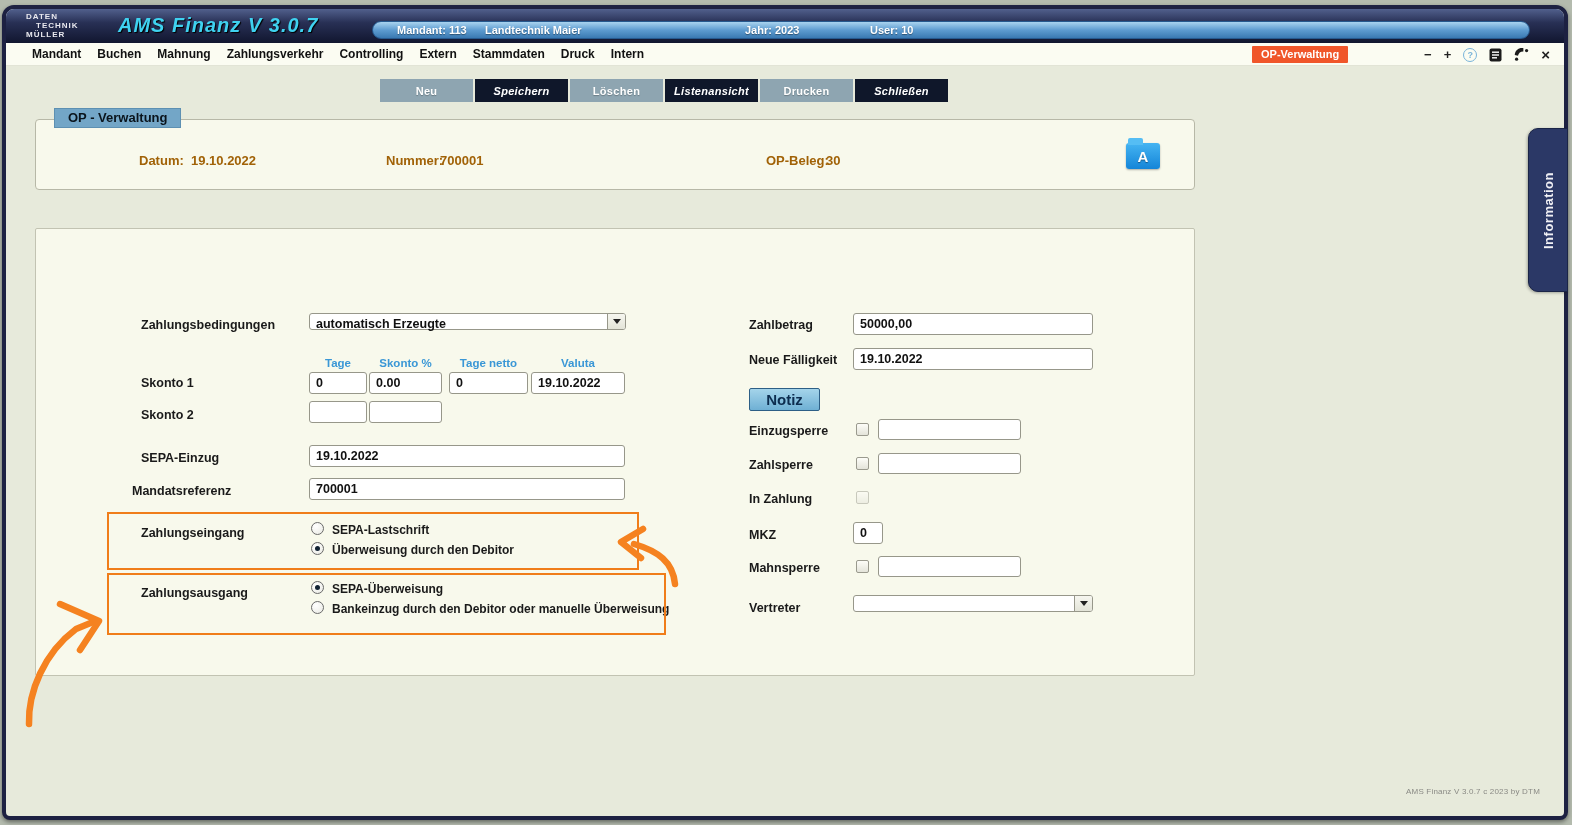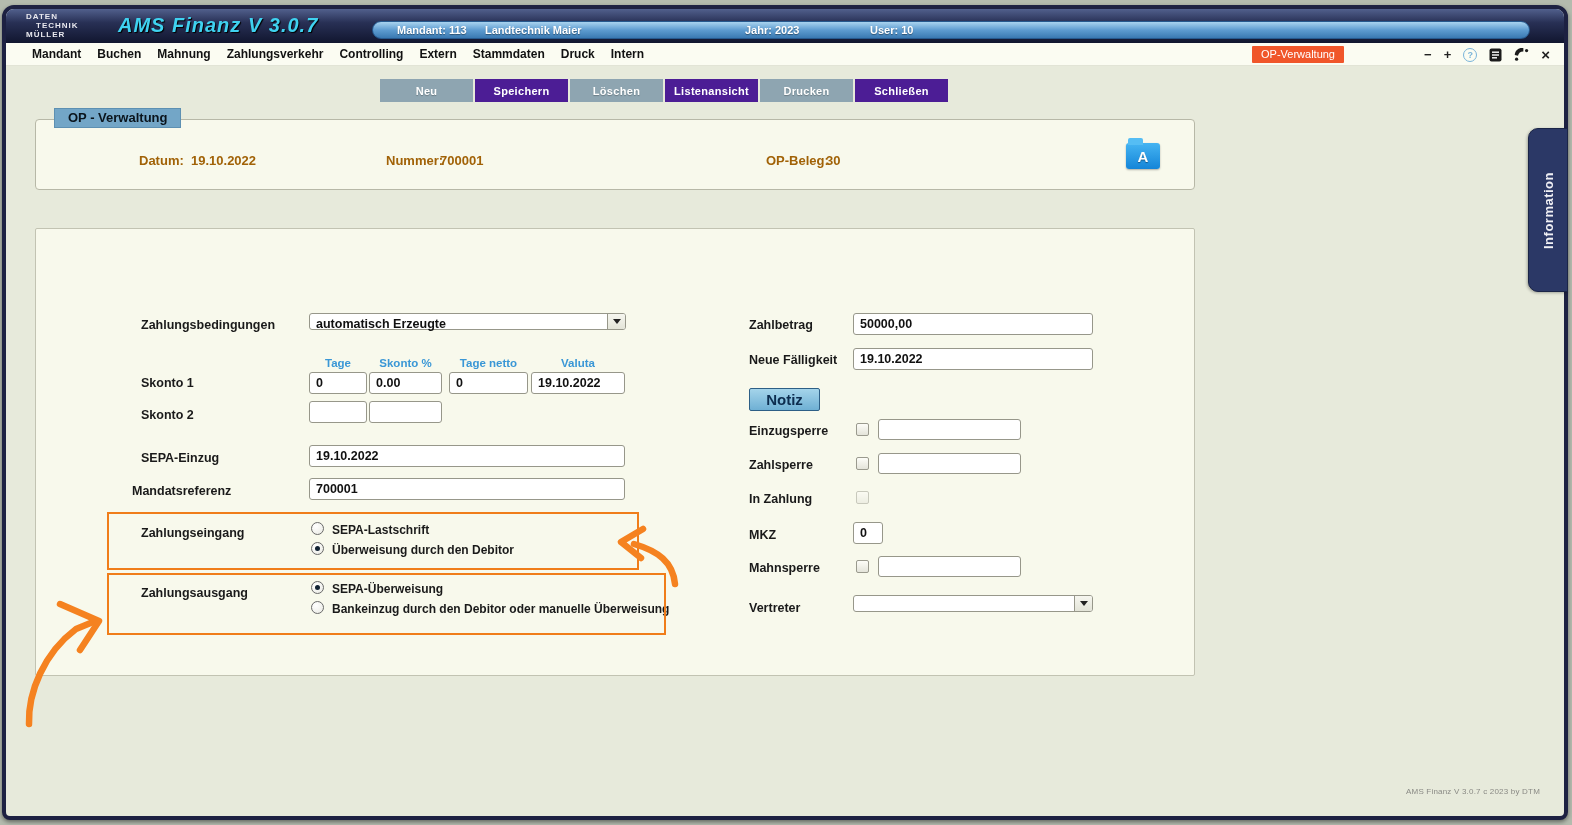--- a/index.html
+++ b/index.html
@@ -40,37 +40,37 @@
   .is-mandant { left:24px; } .is-name { left:112px; } .is-jahr { left:372px; } .is-user { left:497px; }
   
   .menubar {
     position:relative; height:23px; background:#fbfcf2;
     display:flex; align-items:center; padding-left:26px; gap:16px;
     border-bottom:1px solid #e2e4d6;
   }
   .menu-item { font-size:12px; font-weight:bold; color:#111; cursor:default; white-space:nowrap; }
   .module-badge {
     position:absolute; left:1246px; top:3px;
-    background:#f0562a; color:#fff; font-size:11px; font-weight:normal;
+    background:#f0562a; color:#fff; font-size:11px; font-weight:bold;
     padding:2px 9px 3px; border-radius:1px;
   }
   .win-icons { position:absolute; right:14px; top:0; height:23px; display:flex; align-items:center; gap:12px; }
   .win-icons .tglyph { font-size:13px; font-weight:bold; color:#222; line-height:1; }
   .help-icon {
     width:14px; height:14px; border:1.5px solid #79b4da; border-radius:50%;
     color:#79b4da; font-size:9px; font-weight:bold; display:flex; align-items:center; justify-content:center;
   }
   
   .toolbar { position:absolute; left:380px; top:79px; display:flex; gap:2px; z-index:5; }
   .tbtn {
     width:93px; height:23px; border:none; color:#fff; font-weight:bold; font-size:11px;
     font-family:"Liberation Sans", sans-serif; cursor:pointer; letter-spacing:.3px;
   }
   .tbtn.light { background:#8ea5b1; text-shadow:0 1px 1px rgba(0,0,0,.25); }
-  .tbtn.dark  { background:#4c1d95; }
+  .tbtn.dark  { background:#0f172a;font-style:italic; }
   
   .fieldset1 {
     position:absolute; left:35px; top:119px; width:1160px; height:71px;
     background:#f8f9ec; border:1px solid #b7b8a7; border-radius:4px; z-index:4;
   }
   .legend {
     position:absolute; left:18px; top:-12px;
     background:#73a6c7; border:1px solid #5d90b2; padding:1px 13px 2px;
     font-size:13px; font-weight:bold; color:#0a141c;
   }

